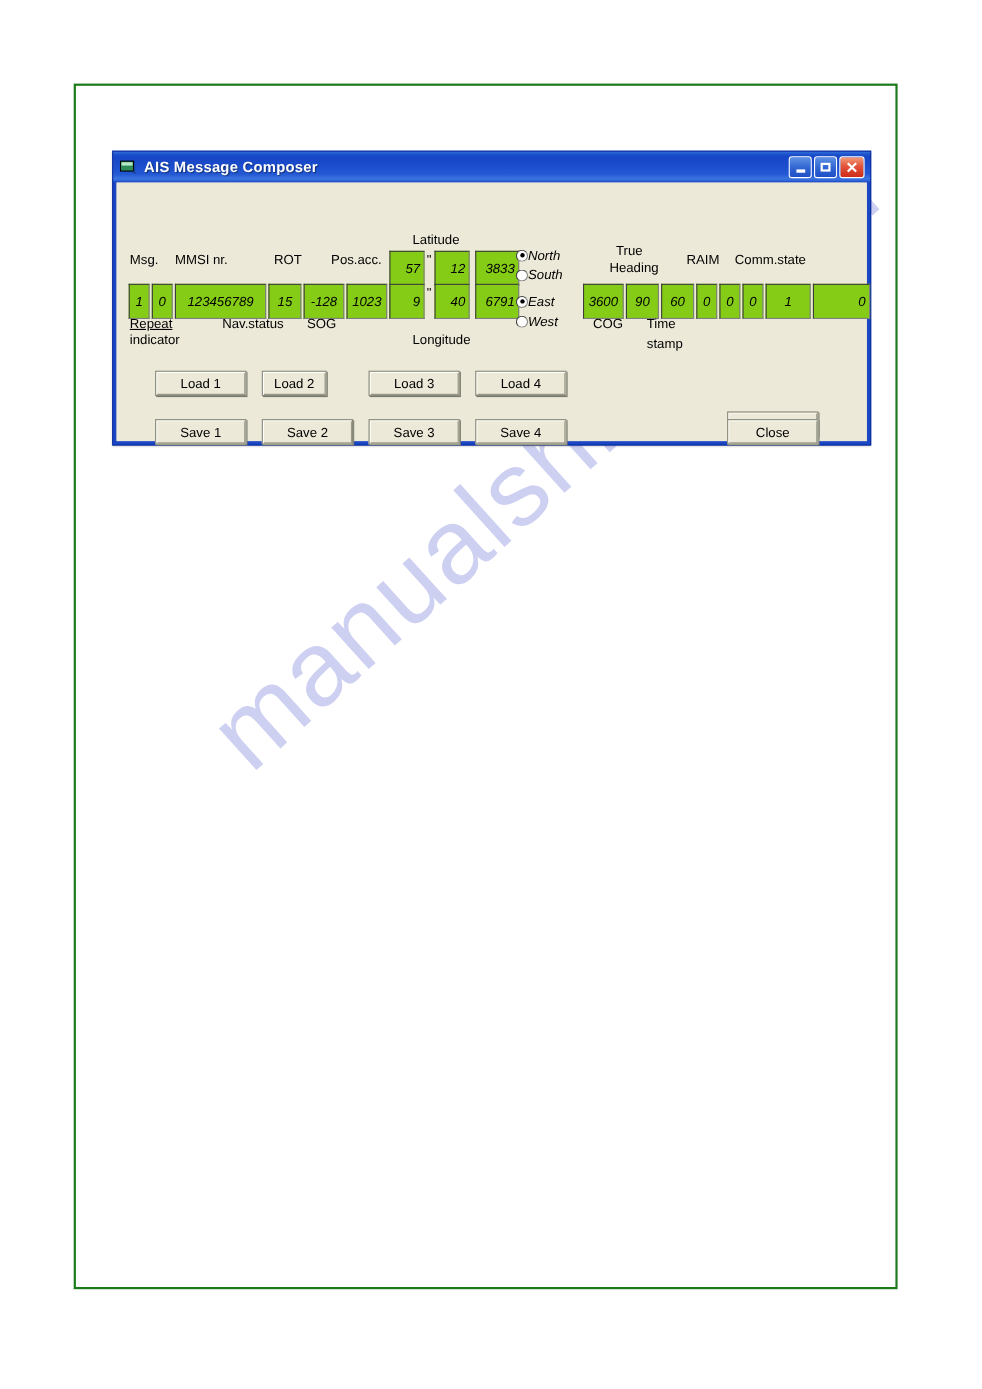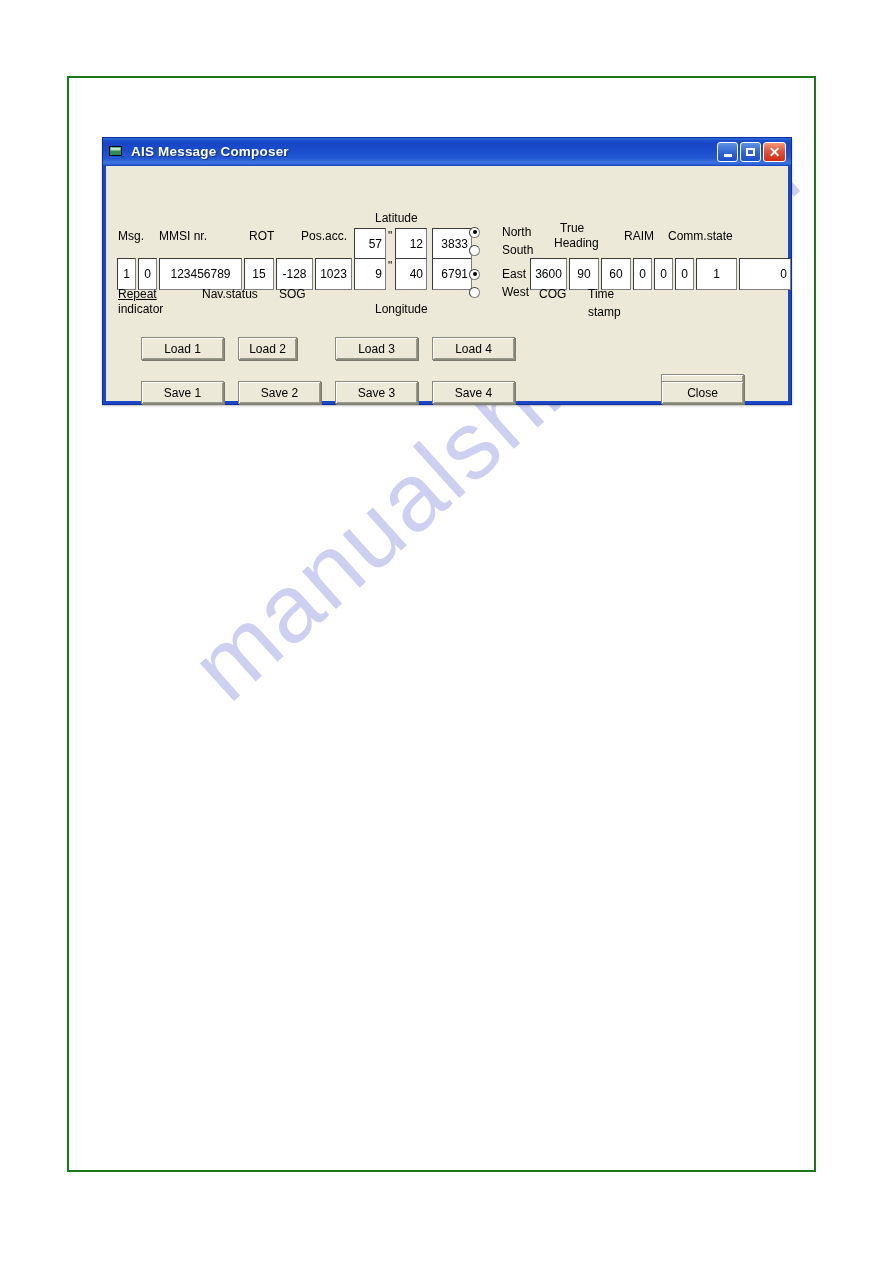--- a/index.html
+++ b/index.html
@@ -150,50 +150,52 @@
   
   .lbl {
     position: absolute;
     font-size: 12px;
     color: #000000;
     white-space: nowrap;
     line-height: 13px;
   }
   .fld {
     position: absolute;
-    background: #ffffff;
+    background: #84cc16;
     border: 1px solid #7f7f7f;
     border-top-color: #3c3c3c;
     border-left-color: #3c3c3c;
     box-sizing: border-box;
     height: 32px;
     font-size: 12px;
     color: #000000;
     display: flex;
     align-items: center;
     justify-content: flex-end;
     padding: 0 3px;
     white-space: nowrap;
     overflow: hidden;
+    font-style: italic;
   }
   .deg {
     position: absolute;
     font-size: 12px;
     color: #000;
     line-height: 10px;
   }
 
   .radio {
     position: absolute;
     display: flex;
     align-items: center;
-    gap: 22px;
+    gap: 0;
     font-size: 12px;
     color: #000;
     white-space: nowrap;
+    font-style: italic;
   }
   .radio .dot {
     width: 11px;
     height: 11px;
     border-radius: 50%;
     background: #ffffff;
     border: 1px solid #808080;
     border-top-color: #404040;
     border-left-color: #404040;
     box-sizing: border-box;

